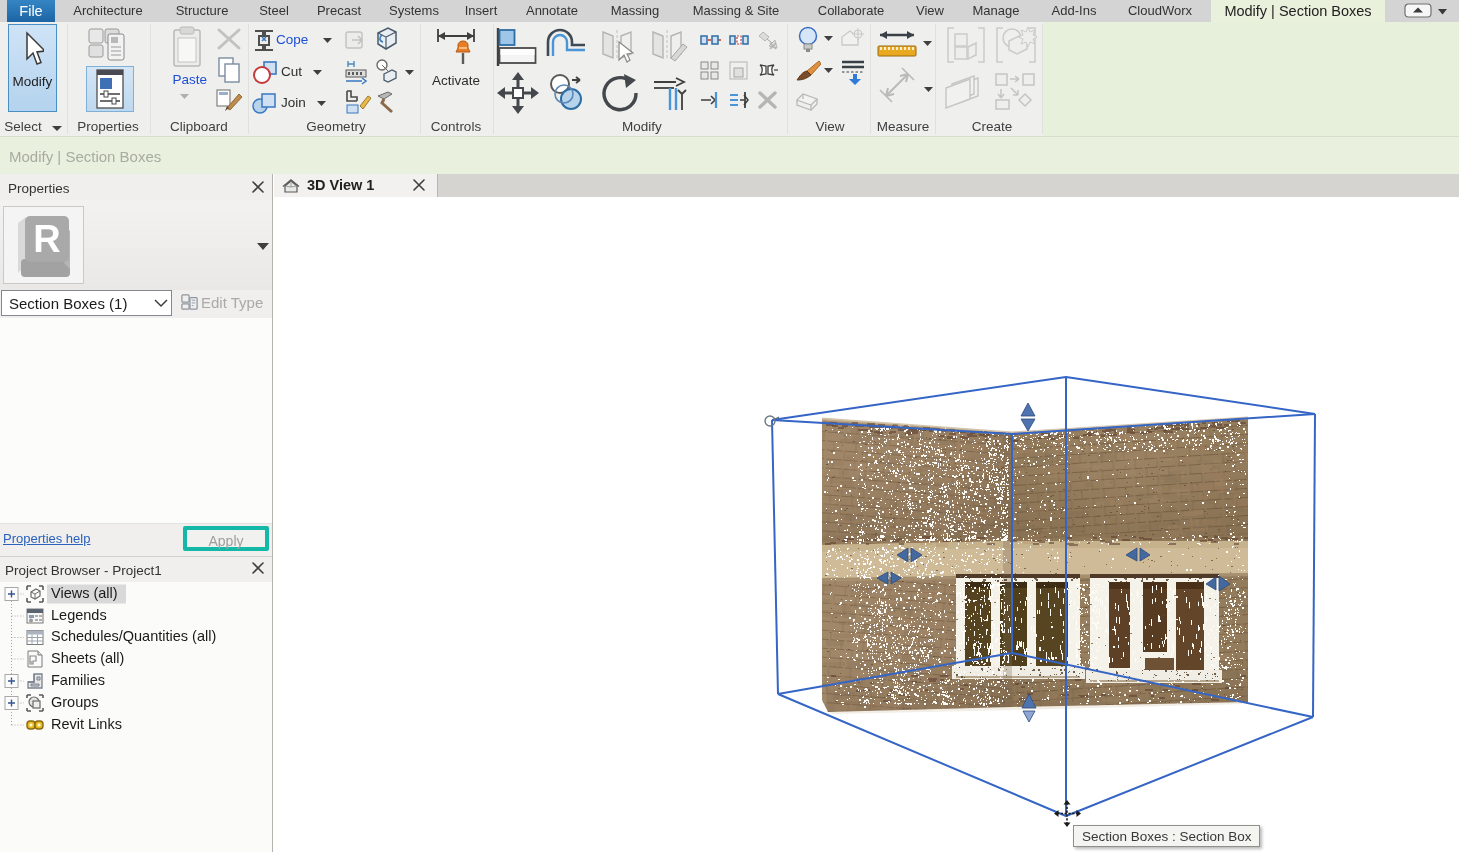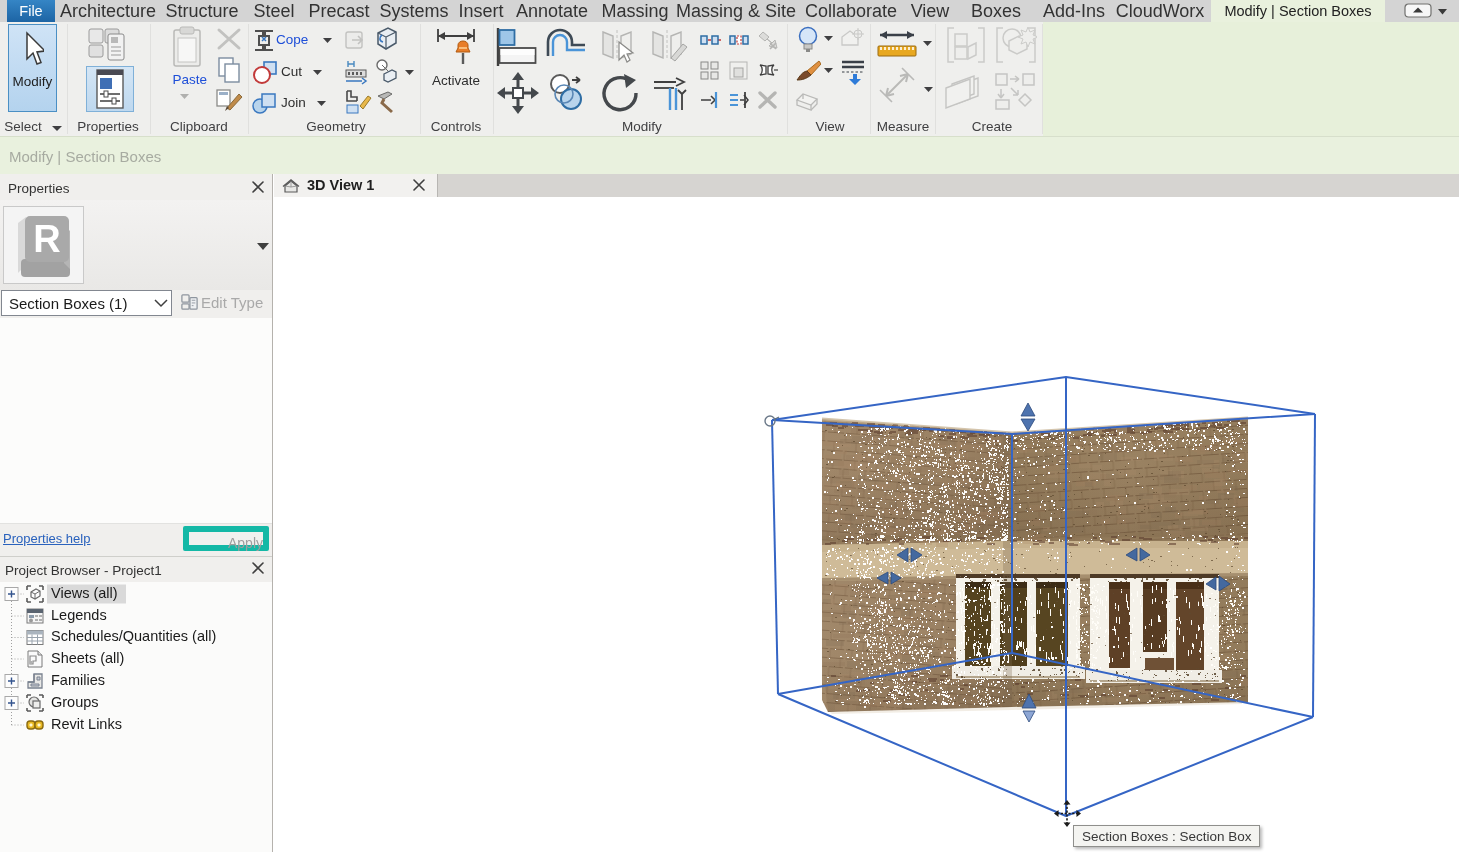--- a/index.html
+++ b/index.html
@@ -1,39 +1,39 @@
 <!DOCTYPE html>
 <html><head><meta charset="utf-8">
 <style>
 *{margin:0;padding:0;box-sizing:border-box}
 html,body{width:1459px;height:852px;overflow:hidden;font-family:"Liberation Sans",sans-serif;background:#fff}
 .abs{position:absolute}
 #tabbar{position:absolute;left:0;top:0;width:1459px;height:22px;background:#d4d4d4}
-.tab{position:absolute;top:0;height:22px;line-height:22px;font-size:18px;color:#333;text-align:center;white-space:nowrap}
+.tab{position:absolute;top:0;height:22px;line-height:22px;font-size:13px;color:#333;text-align:center;white-space:nowrap}
 #filetab{position:absolute;left:7px;top:0;width:48px;height:22px;background:linear-gradient(#3585c5,#1d64a4);color:#fff;font-size:14.5px;text-align:center;line-height:22px}
 #ctxtab{position:absolute;left:1211px;top:0;width:174px;height:22px;background:#e9f1dd;color:#222;font-size:14.5px;text-align:center;line-height:22px}
 #ribbon{position:absolute;left:0;top:22px;width:1459px;height:114px;background:#efefed}
 #ribbongreen{position:absolute;left:1043px;top:22px;width:416px;height:114px;background:#e7f0da}
 .plabel{position:absolute;top:119px;height:16px;line-height:16px;font-size:13.5px;color:#3f3f41;text-align:center;white-space:nowrap}
 .vsep{position:absolute;top:24px;height:110px;width:1px;background:#dddddad8}
 #greenbar{position:absolute;left:0;top:136px;width:1459px;height:38px;background:#e9f1de;border-top:1px solid #d7dfcb}
 #greenbar span{position:absolute;left:9px;top:11px;font-size:15px;color:#a7aba1}
 #leftcol{position:absolute;left:0;top:174px;width:273px;height:678px;background:#f0efed;border-right:1px solid #b5b2ad}
 #props-head{position:absolute;left:0;top:0;width:272px;height:26px}
 .paneltitle{font-size:13.5px;color:#333}
 #typesel{position:absolute;left:0;top:26px;width:272px;height:90px;background:linear-gradient(#f3f2f1,#e9e8e6)}
 #thumb{position:absolute;left:3px;top:6px;width:81px;height:78px;background:#f4f4f4;border:1px solid #c9c9c9}
 #combo{position:absolute;left:1px;top:116px;width:171px;height:26px;background:#fff;border:1px solid #828790}
 #combo .t{position:absolute;left:7px;top:4px;font-size:15px;color:#1a1a1a}
 #edittype{position:absolute;left:176px;top:116px;width:96px;height:26px}
 #edittype .t{position:absolute;left:25px;top:4px;font-size:15px;color:#a9a9a9}
 #propgrid{position:absolute;left:0;top:144px;width:272px;height:205px;background:#fcfcfb}
 #prophelp{position:absolute;left:0;top:349px;width:272px;height:30px;background:#f0efed;border-top:1px solid #e2e2e0}
 #prophelp a{position:absolute;left:3px;top:7px;font-size:13px;color:#2a62bd;text-decoration:underline}
-#applybtn{position:absolute;left:183px;top:352px;width:86px;height:25px;background:#f1f1ef;border:6px solid #14b8a6;border-radius:2px;text-align:right;line-height:23px;font-size:14px;color:#9e9e9e}
+#applybtn{position:absolute;left:183px;top:352px;width:86px;height:25px;background:#f1f1ef;border:4px solid #14b8a6;border-radius:2px;text-align:center;line-height:23px;font-size:14px;color:#9e9e9e}
 #pbrowser{position:absolute;left:0;top:384px;width:272px;height:294px;background:#fbfbfa}
 #pb-head{position:absolute;left:0;top:0;width:272px;height:24px;background:#f0efed}
 .treetext{position:absolute;font-size:14.5px;color:#1a1a1a;white-space:nowrap}
 #viewtabbar{position:absolute;left:274px;top:174px;width:1185px;height:23px;background:#d6d4d1}
 #viewtab{position:absolute;left:0px;top:0px;width:164px;height:23px;background:#f2f1ef;border-right:1px solid #b8b6b3}
 #viewtab .t{position:absolute;left:33px;top:3px;font-size:14.5px;font-weight:bold;color:#1f1f1f}
 #canvas{position:absolute;left:274px;top:197px;width:1185px;height:655px;background:#fff}
 #tooltip{position:absolute;left:1073px;top:825px;width:187px;height:22px;background:#f4f4f1;border:1px solid #8f8f8c;box-shadow:2px 2px 3px rgba(0,0,0,0.28);font-size:13.5px;color:#383838;line-height:21px;padding-left:8px}
 .x1{stroke:#3f3f3f;stroke-width:1.6;stroke-linecap:round}
 </style></head><body>
@@ -43,21 +43,21 @@
 <div class="tab" style="left:132px;width:140px">Structure</div>
 <div class="tab" style="left:204px;width:140px">Steel</div>
 <div class="tab" style="left:269px;width:140px">Precast</div>
 <div class="tab" style="left:344px;width:140px">Systems</div>
 <div class="tab" style="left:411px;width:140px">Insert</div>
 <div class="tab" style="left:482px;width:140px">Annotate</div>
 <div class="tab" style="left:565px;width:140px">Massing</div>
 <div class="tab" style="left:666px;width:140px">Massing &amp; Site</div>
 <div class="tab" style="left:781px;width:140px">Collaborate</div>
 <div class="tab" style="left:860px;width:140px">View</div>
-<div class="tab" style="left:926px;width:140px">Boxes</div>
+<div class="tab" style="left:926px;width:140px">Manage</div>
 <div class="tab" style="left:1004px;width:140px">Add-Ins</div>
 <div class="tab" style="left:1090px;width:140px">CloudWorx</div>
 <div id="ctxtab">Modify | Section Boxes</div>
 <svg class="abs" style="left:1398px;top:3px" width="54" height="17" viewBox="0 0 54 17">
 <rect x="7" y="1" width="26" height="13" rx="3.5" fill="#f7f7f7" stroke="#70706e" stroke-width="1.2"></rect>
 <path d="M15 9.5 L20 4.5 L25 9.5 Z" fill="#3a3a3a"></path>
 <path d="M40 6 l9 0 l-4.5 5.5 z" fill="#3a3a3a"></path>
   </svg>
 <div id="ribbon"></div>
 <div id="ribbongreen"></div>

